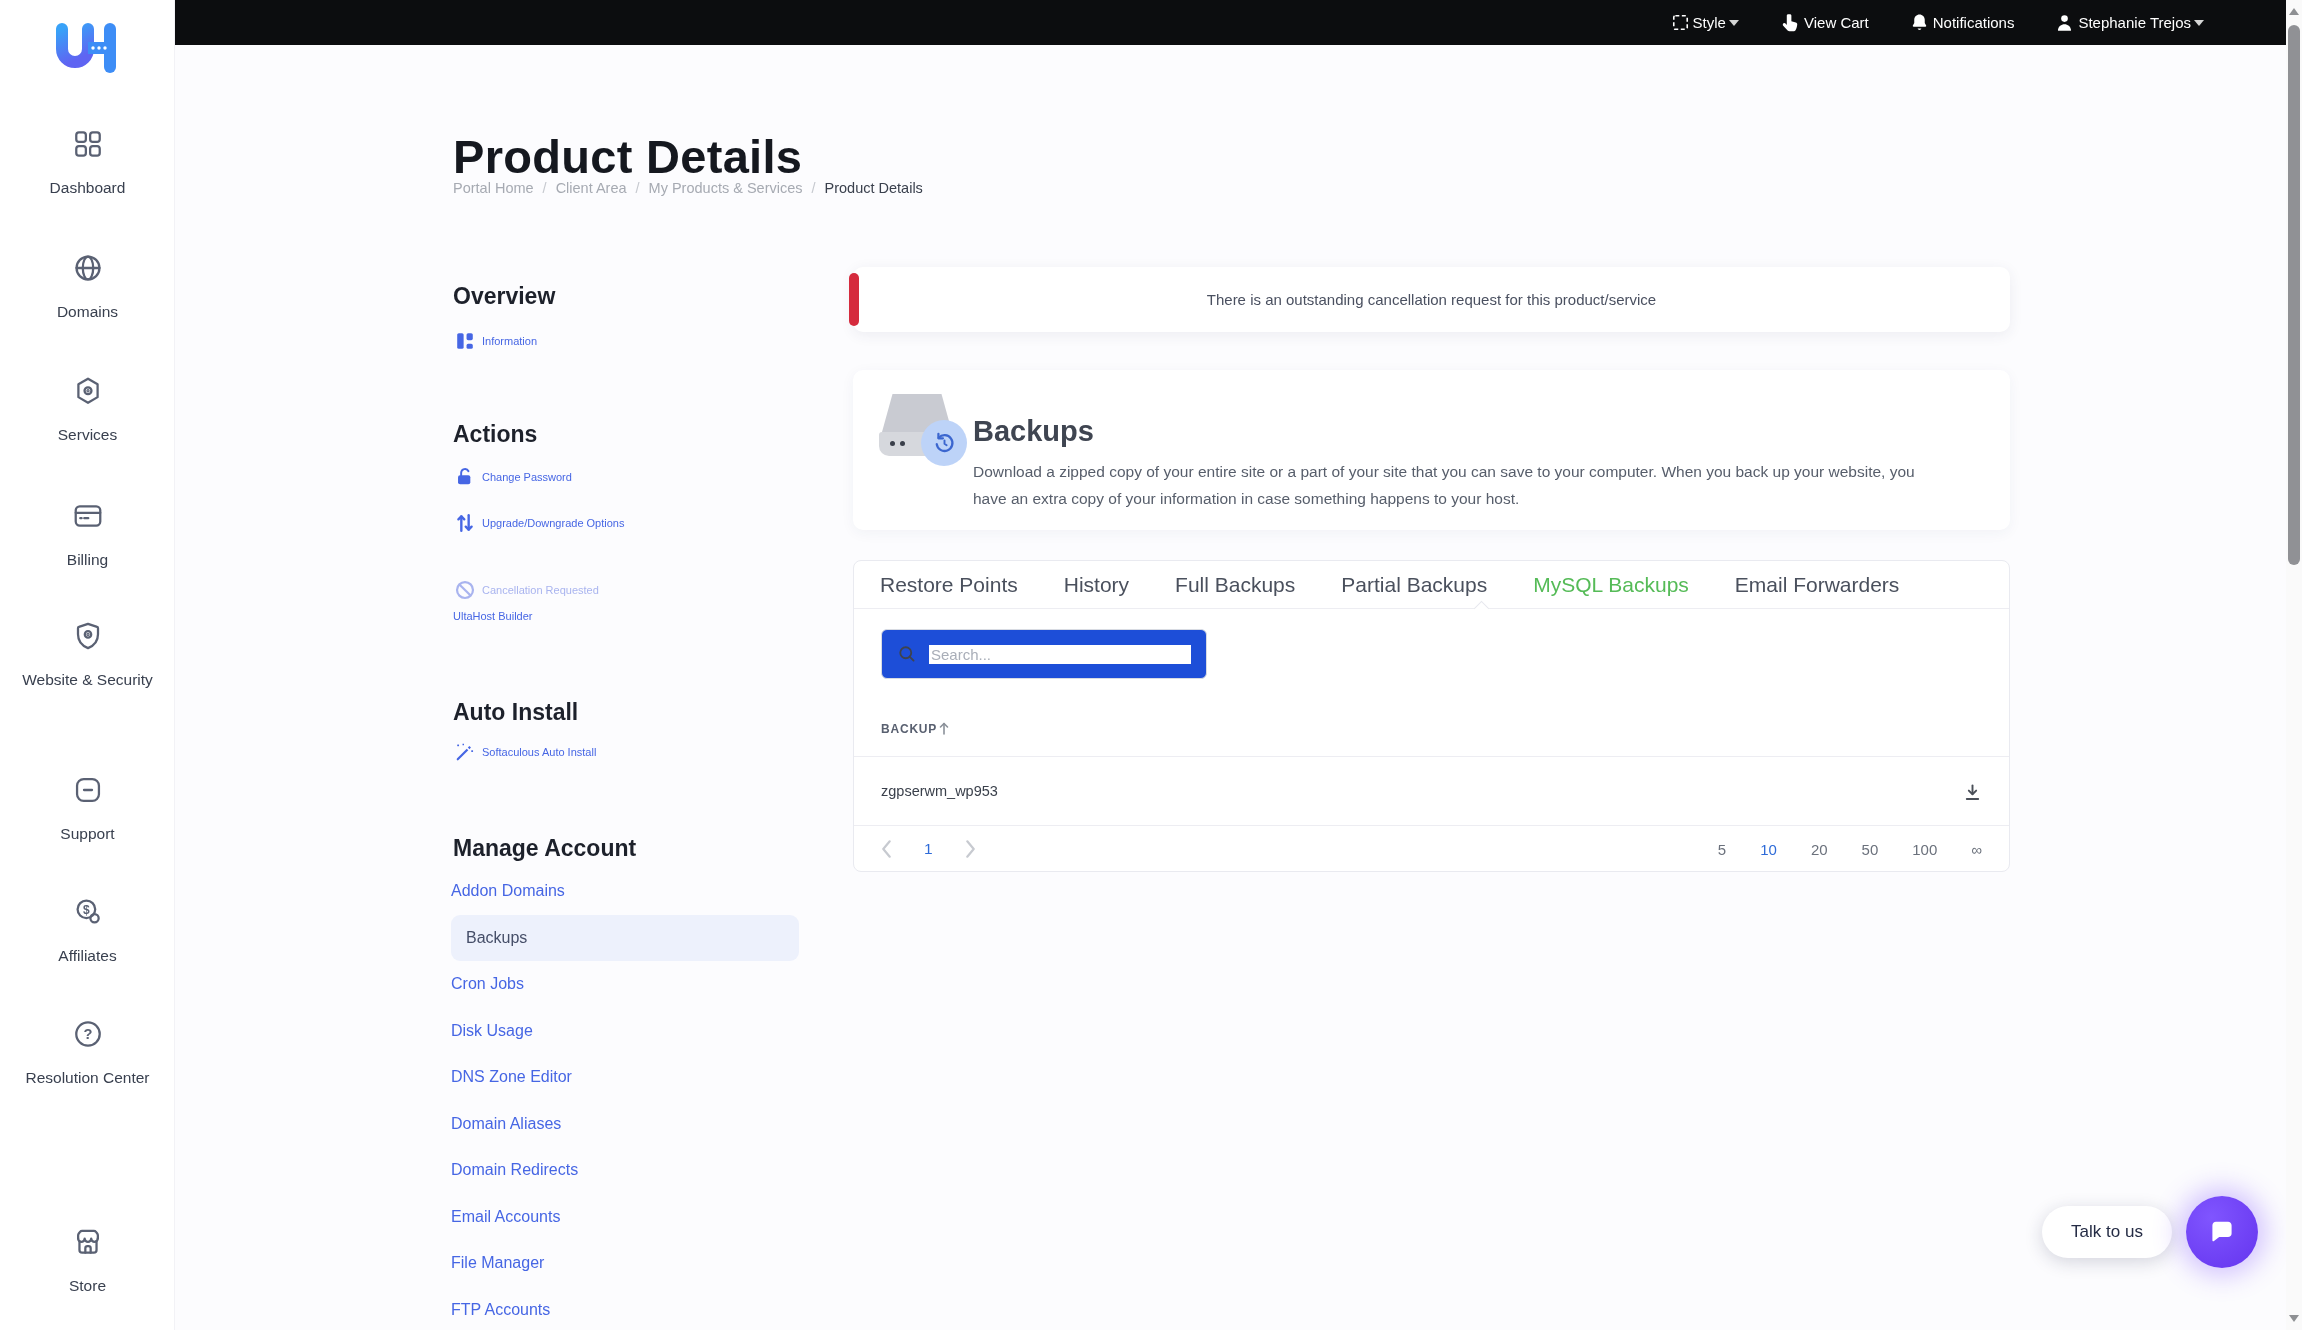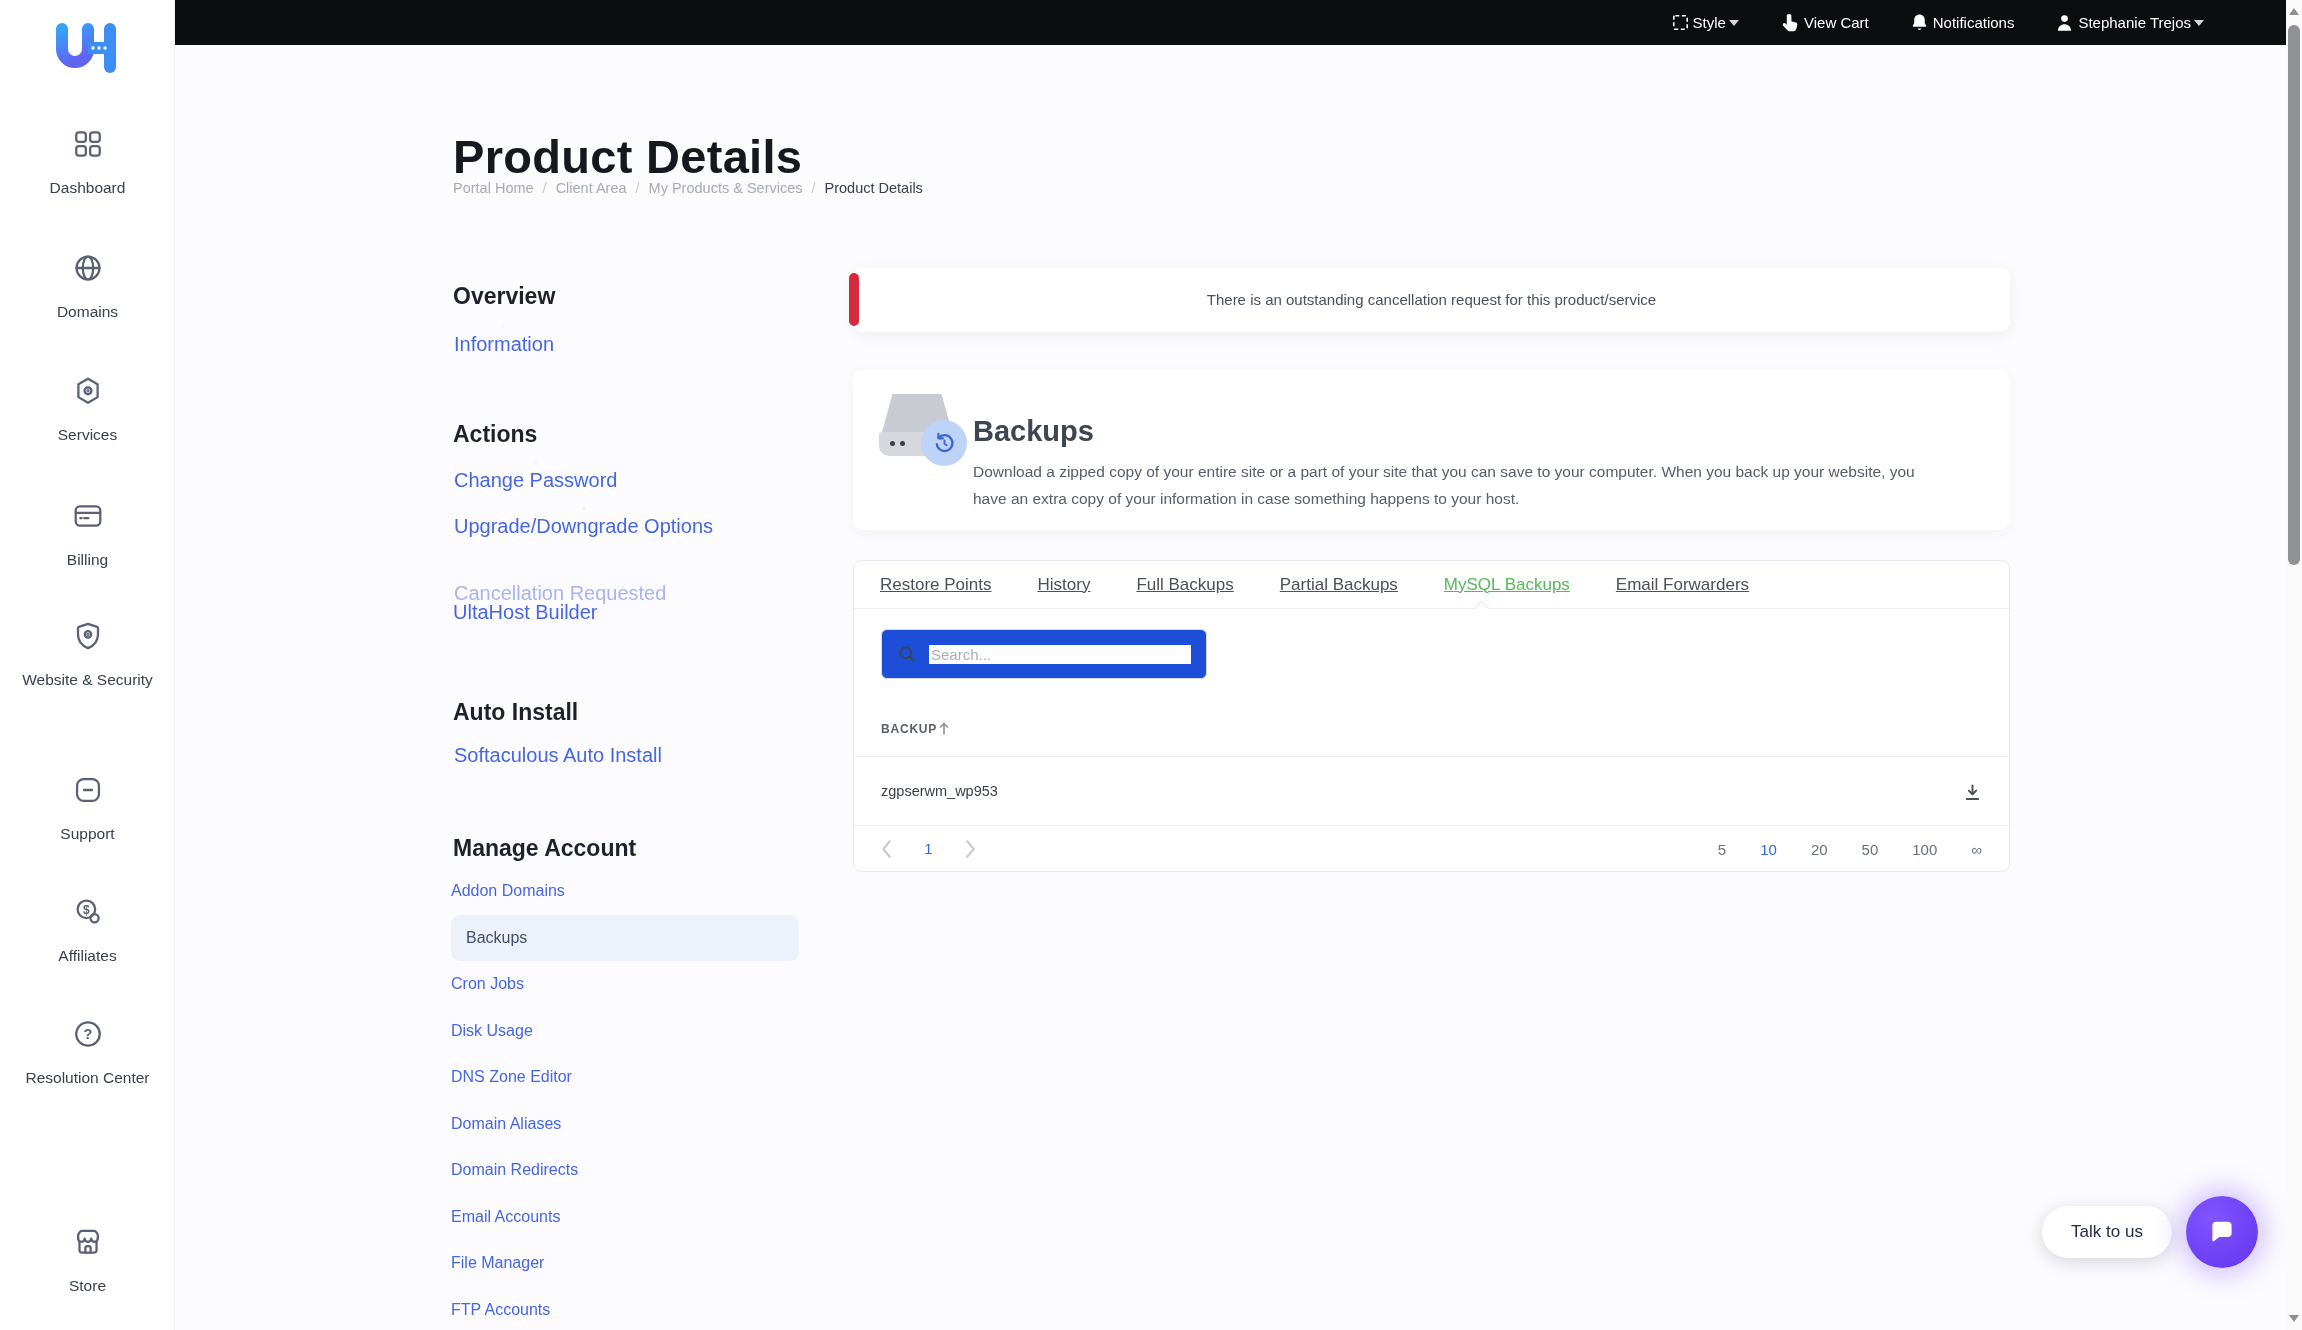--- a/index.html
+++ b/index.html
@@ -28,21 +28,21 @@
   .side-item svg { color:#5a6173; }
   .side-label { margin-top:13px; font-size:15.5px; line-height:21px; padding:0 14px; }
   
   .page-title { position:absolute; left:453px; top:98px; font-size:47px; font-weight:700; color:#15181f; letter-spacing:.3px; }
   .breadcrumb { position:absolute; left:453px; top:180px; display:flex; gap:9px; font-size:14.5px; }
   .crumb { color:#a6aab2; cursor:pointer; }
   .crumb.current { color:#3a404d; cursor:default; }
   .crumb-sep { color:#c6c9cf; }
   
   .sec-h { position:absolute; left:453px; font-size:23px; font-weight:700; color:#1d212b; }
-  .link-row { position:absolute; left:454px; height:30px; display:flex; align-items:center; gap:6px; font-size:20px; color:#4666e4; cursor:pointer;flex-direction:column; }
+  .link-row { position:absolute; left:454px; height:30px; display:flex; align-items:center; gap:6px; font-size:11px; color:#4666e4; cursor:pointer; }
   .link-row.disabled { color:#a9b4ef; cursor:default; }
   .manage-list { position:absolute; left:451px; top:868px; width:348px; }
   .m-item { height:46.5px; display:flex; align-items:center; font-size:16px; color:#4666e4; cursor:pointer; }
   .m-item.selected { background:#edf1fc; border-radius:9px; padding-left:15px; color:#454e68; }
   
   .alert-card {
     position:absolute; left:853px; top:267px; width:1157px; height:65px; background:#fff; border-radius:10px;
     box-shadow:0 3px 14px rgba(45,50,90,.08); display:flex; align-items:center; justify-content:center;
     font-size:15px; color:#4a5060;
   }
@@ -52,21 +52,21 @@
   .bk-title { position:absolute; left:120px; top:16px; font-size:29px; color:#3f4551; }
   .bk-desc  { position:absolute; left:120px; top:72px; width:975px; font-size:15.5px; line-height:27px; color:#575e6b; }
   .drive { position:absolute; left:26px; top:24px; width:76px; height:64px; }
   .drive-top { position:absolute; top:0; left:3px; width:70px; height:38px; background:#c9cbd2; clip-path:polygon(15% 0,85% 0,100% 100%,0 100%); border-radius:5px 5px 0 0; }
   .drive-bottom { position:absolute; top:38px; left:0; width:76px; height:24px; background:#d6d8dd; border-radius:3px 3px 10px 10px; }
   .drive-dot { position:absolute; width:5px; height:5px; border-radius:50%; background:#3a3f4a; top:47px; }
   .badge { position:absolute; right:-12px; bottom:-8px; width:46px; height:46px; border-radius:50%; background:#bdd3f8; display:flex; align-items:center; justify-content:center; }
   
   .panel { position:absolute; left:853px; top:560px; width:1157px; height:312px; background:#fff; border:1px solid #e9eaf0; border-radius:8px; }
   .tabs { position:relative; display:flex; align-items:center; gap:46px; padding:0 26px; height:48px; border-bottom:1px solid #ededf2; }
-  .tab { font-size:17px; color:#4a505d; cursor:pointer; white-space:nowrap;text-decoration:underline; }
+  .tab { font-size:21px; color:#4a505d; cursor:pointer; white-space:nowrap; }
   .tab.active { color:#55bb57; }
   .notch { position:absolute; left:622px; bottom:-6px; width:11px; height:11px; background:#fff; border-top:1px solid #e7e8ee; border-left:1px solid #e7e8ee; transform:rotate(45deg); }
   .search-box { position:absolute; left:27px; top:68px; width:326px; height:50px; border:1px solid #d8dbe2; border-radius:6px; display:flex; align-items:center; gap:12px; padding:0 15px; background:#1d4ed8; }
   .search-box input { border:none; outline:none; flex:1; font-size:15px; color:#3c424d; font-family:"Liberation Sans",sans-serif; }
   .search-box input::placeholder { color:#a9aeb8; }
   .col-h { position:absolute; left:27px; top:160px; display:flex; align-items:center; gap:1px; font-size:12px; font-weight:bold; letter-spacing:.8px; color:#596070; cursor:pointer; }
   .divider { position:absolute; left:0; right:0; height:1px; background:#ededf2; }
   .t-row { position:absolute; left:0; right:0; top:196px; height:68px; }
   .t-cell { position:absolute; left:27px; top:0; height:68px; display:flex; align-items:center; font-size:14.5px; color:#3a404b; }
   .dl-btn { position:absolute; right:24px; top:22px; width:26px; height:26px; display:flex; align-items:center; justify-content:center; cursor:pointer; background:none; border:none; padding:0; }

